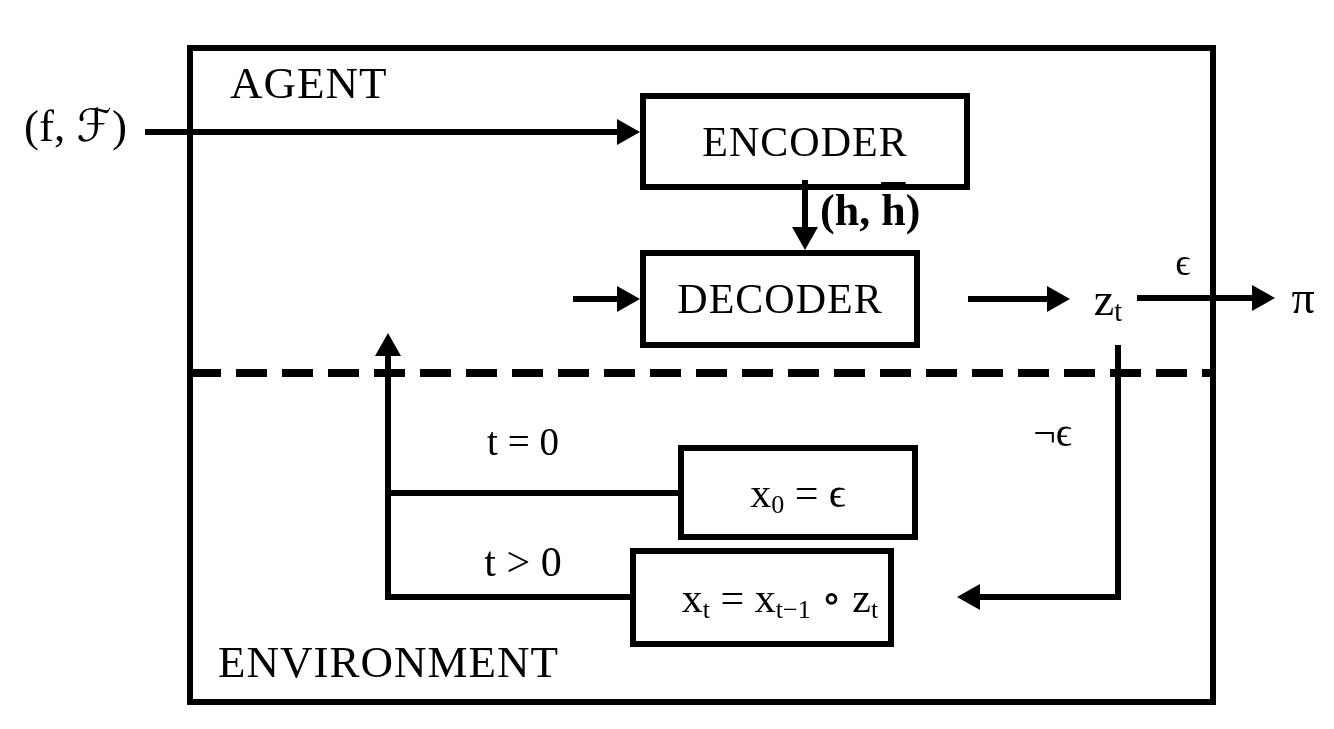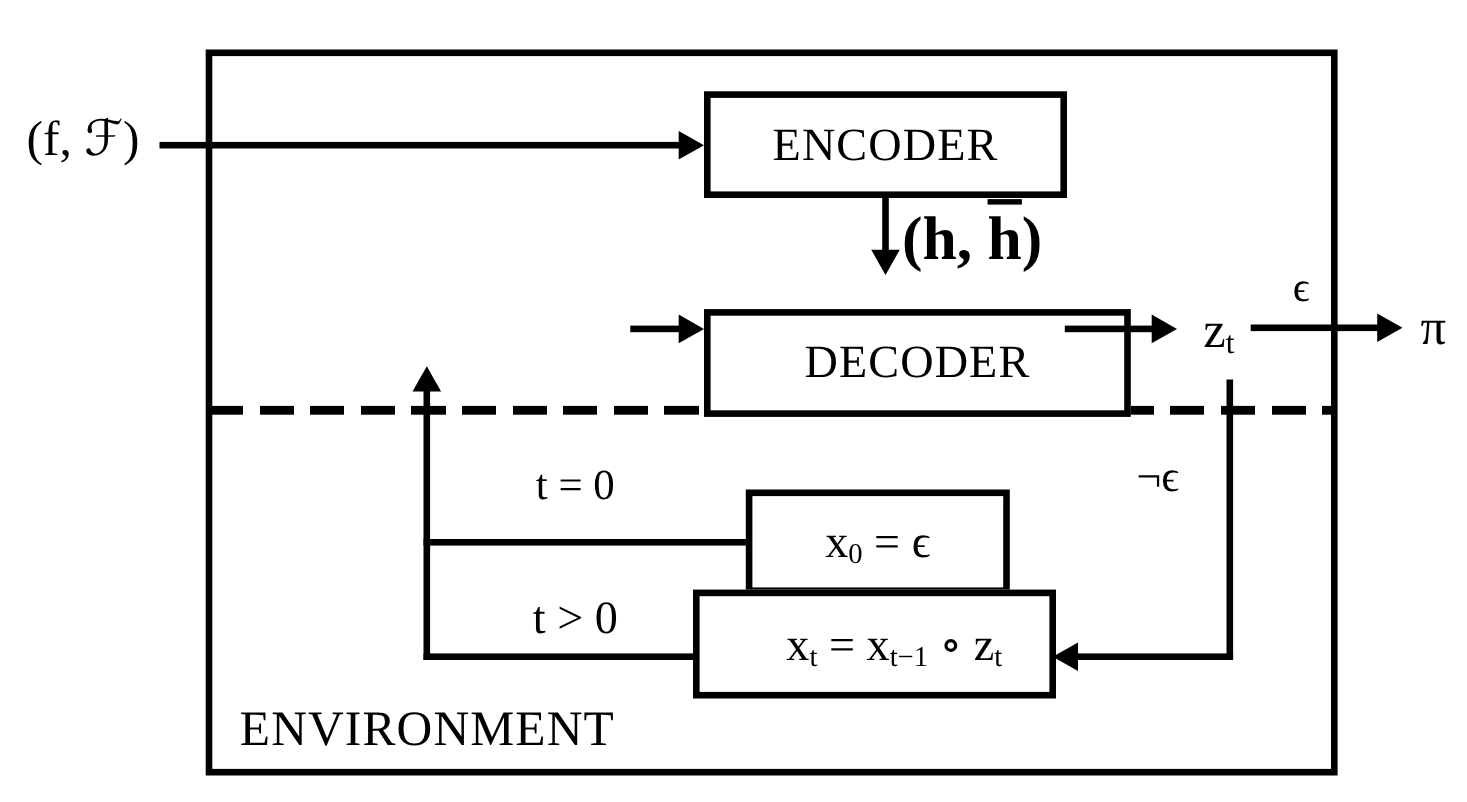--- a/index.html
+++ b/index.html
@@ -76,47 +76,48 @@
   .overbar { text-decoration: overline; }
   .bold { font-weight: bold; }
 </style>
 </head>
 <body>
 
 <div class="canvas">
 
   <div class="outer" style="left:187px; top:45px; width:1029px; height:660px;"></div>
 
+  <div class="tlabel caps" style="left:230px; top:60px;">AGENT</div>
   <div class="tlabel caps" style="left:218px; top:639px;">ENVIRONMENT</div>
 
   <div class="dashed" style="left:190px; top:369px; width:1022px; height:8px;"></div>
 
-  <div class="box" style="left:640px; top:83px; width:330px; height:97px;">
+  <div class="box" style="left:640px; top:93px; width:330px; height:97px;">
     <span class="boxlabel">ENCODER</span>
   </div>
 
-  <div class="box" style="left:640px; top:250px; width:388px; height:98px;margin-top:31px;">
+  <div class="box" style="left:640px; top:250px; width:280px; height:98px;">
     <span class="boxlabel">DECODER</span>
   </div>
 
   <div class="box" style="left:678px; top:445px; width:240px; height:95px;align-items:center;">
     <span class="mathbox math"><span>x</span><sub>0</sub><span> = ϵ</span></span>
   </div>
 
-  <div class="box" style="left:630px; top:536px; width:330px; height:99px;padding-left:36px;">
+  <div class="box" style="left:630px; top:548px; width:264px; height:99px;padding-left:36px;">
     <span class="mathbox math"><span>x</span><sub>t</sub><span> = x</span><sub>t−1</sub><span> ∘ z</span><sub>t</sub></span>
   </div>
 
   <div class="tlabel math" style="left:8px; top:103px; width:135px; font-size:45px;">(f, ℱ)</div>
   <div class="hline" style="left:145px; top:129px; width:480px; height:6px;"></div>
   <div class="head right" style="left:617px; top:119px;"></div>
 
   <div class="vline" style="left:802px; top:180px; width:6px; height:50px;"></div>
   <div class="head down" style="left:792px; top:227px;"></div>
-  <div class="tlabel bold" style="left:820px; top:188px; font-size:56px;"><span>(</span><span>h</span><span>, </span><span class="overbar">h</span><span>)</span></div>
+  <div class="tlabel bold" style="left:820px; top:188px; font-size:44px;"><span>(</span><span>h</span><span>, </span><span class="overbar">h</span><span>)</span></div>
 
   <div class="hline" style="left:573px; top:296px; width:48px; height:6px;"></div>
   <div class="head right" style="left:617px; top:286px;"></div>
 
   <div class="hline" style="left:968px; top:296px; width:82px; height:6px;"></div>
   <div class="head right" style="left:1047px; top:286px;"></div>
   <div class="tlabel math" style="left:1080px; top:276px; width:56px; font-size:46px;"><span>z</span><sub>t</sub></div>
 
   <div class="hline" style="left:1137px; top:295px; width:118px; height:6px;"></div>
   <div class="head right" style="left:1252px; top:285px;"></div>

